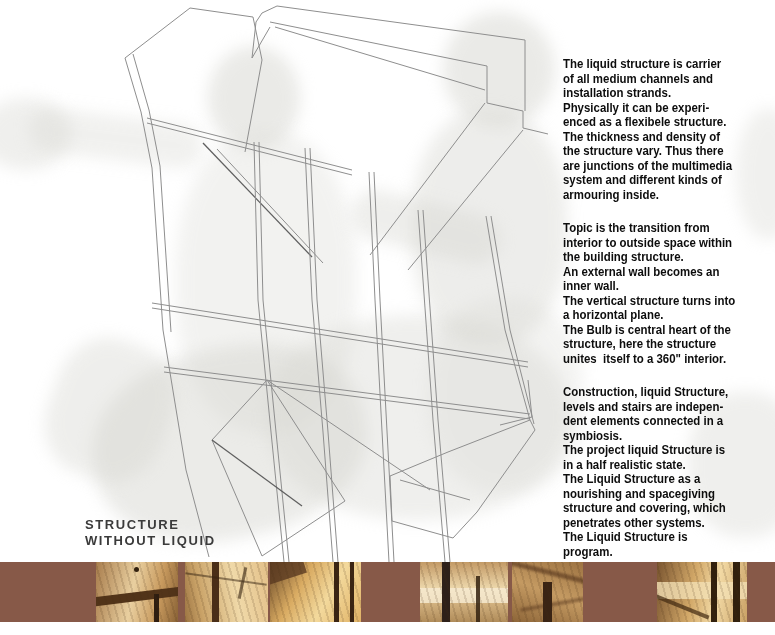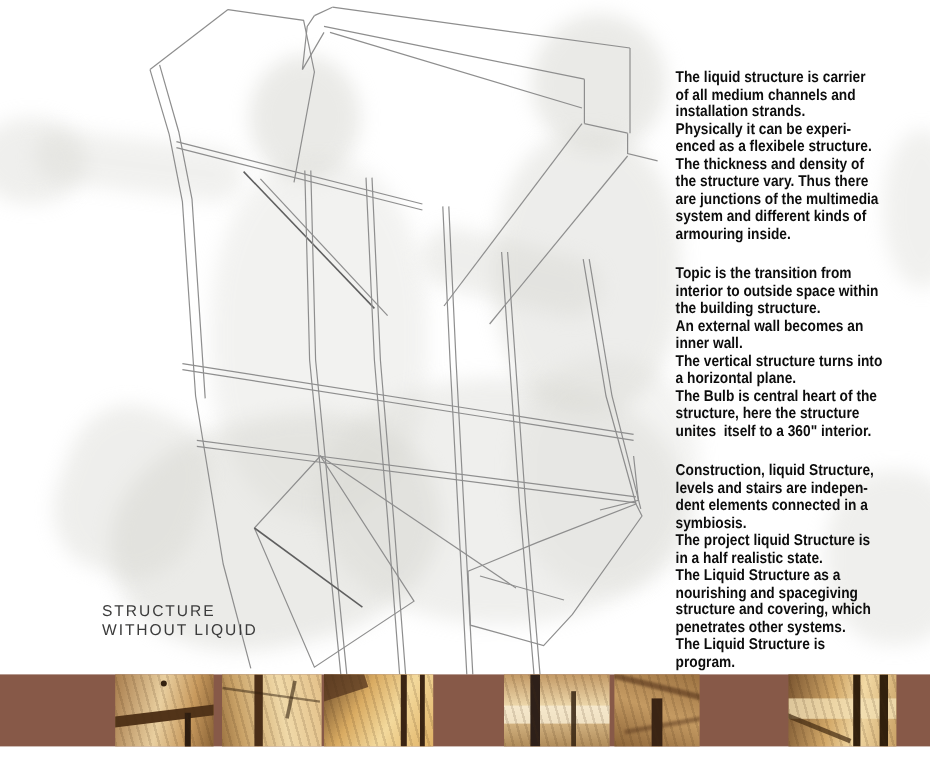--- a/index.html
+++ b/index.html
@@ -22,22 +22,22 @@
   .f-right-leg{left:428px;top:298px;width:155px;height:195px;border-radius:45%;opacity:.28;}
   .f-edge-right-top{left:736px;top:108px;width:64px;height:132px;opacity:.35;}
   .f-edge-right-bottom{left:688px;top:392px;width:115px;height:145px;border-radius:45%;opacity:.38;}
   .f-left-point{left:50px;top:340px;width:120px;height:140px;border-radius:40%;transform:rotate(20deg);opacity:.4;}
   
   svg.wire{position:absolute;left:0;top:0;pointer-events:none;}
   svg.wire path, svg.wire polyline{fill:none;stroke:#8e8e8e;stroke-width:1;}
   svg.wire .dk{stroke:#5f5f5f;stroke-width:1.3;}
   
   .caption{
-    position:absolute;left:85px;top:501px;
-    font-size:13px;line-height:16px;font-weight:normal;color:#3b3b3b;
+    position:absolute;left:85px;top:517px;
+    font-size:13px;line-height:16px;font-weight:bold;color:#3b3b3b;
     letter-spacing:1.6px;white-space:pre-line;
   }
   
   .textcol{
     position:absolute;left:563px;top:57px;width:212px;
     color:#0d0d0d;font-weight:bold;font-size:13px;line-height:14.5px;
     transform:scaleX(.88);transform-origin:left top;
   }
   .textcol p{margin:0 0 19px 0;white-space:pre;}
   

